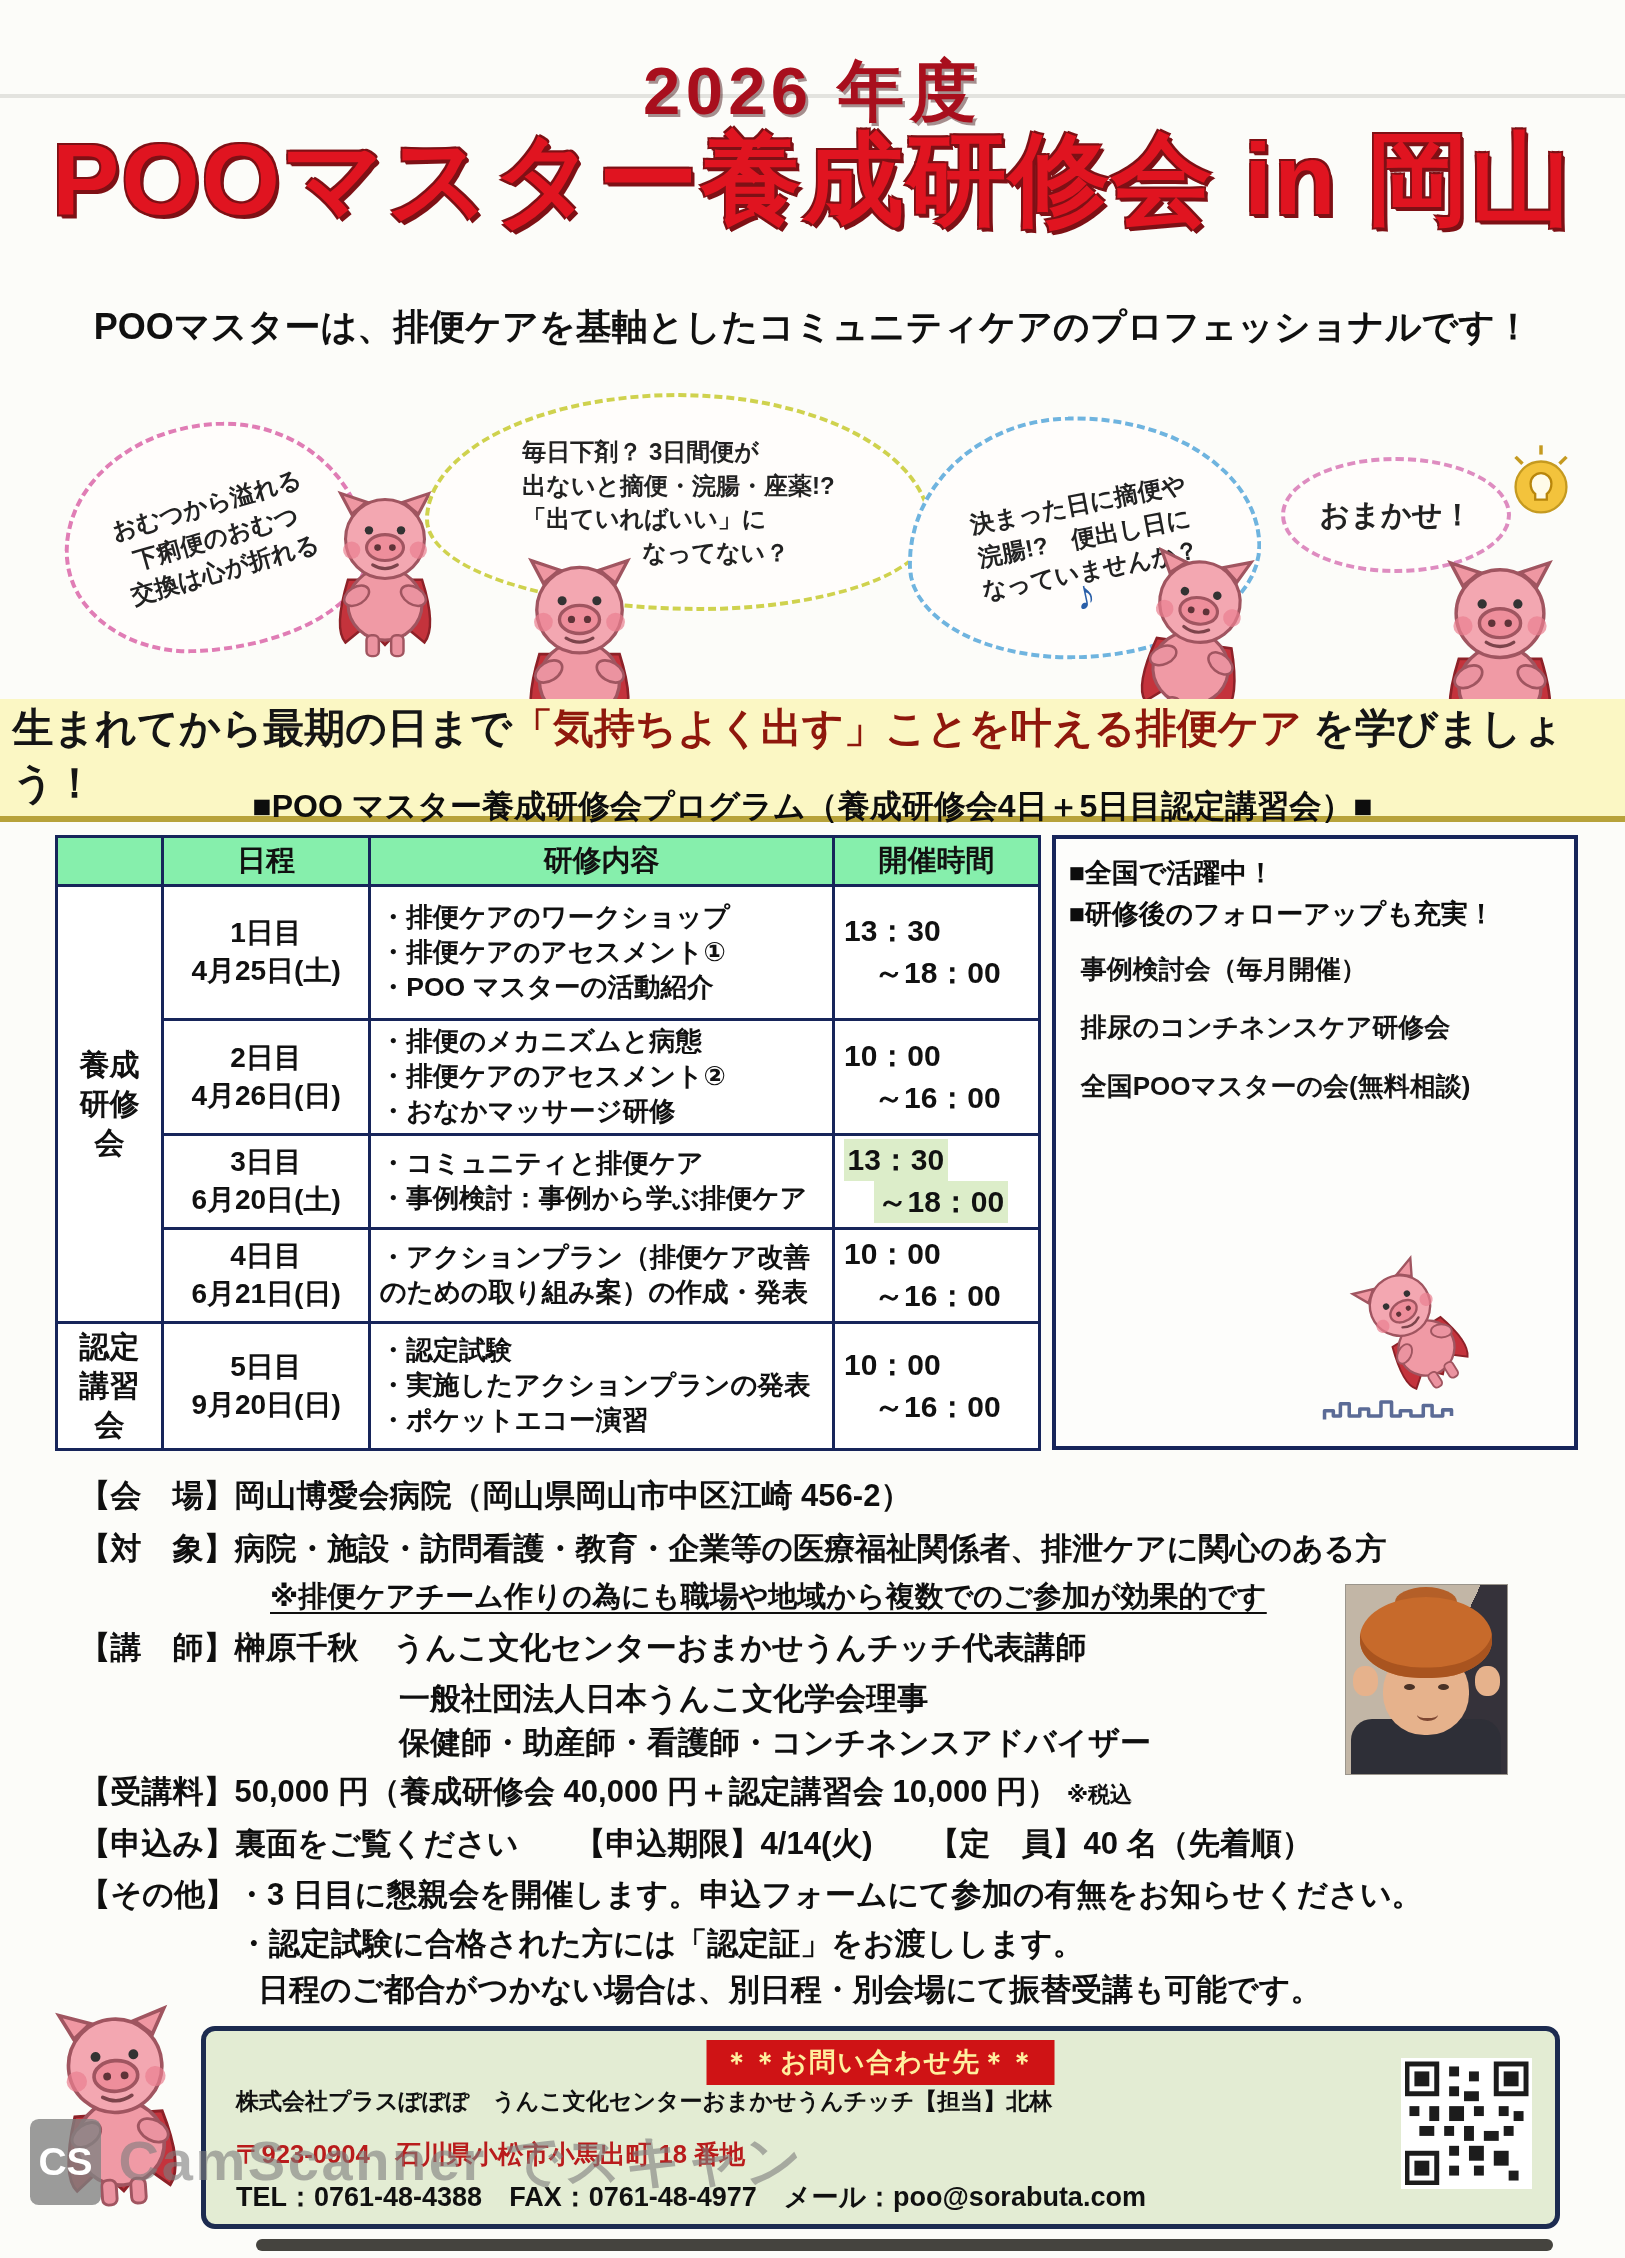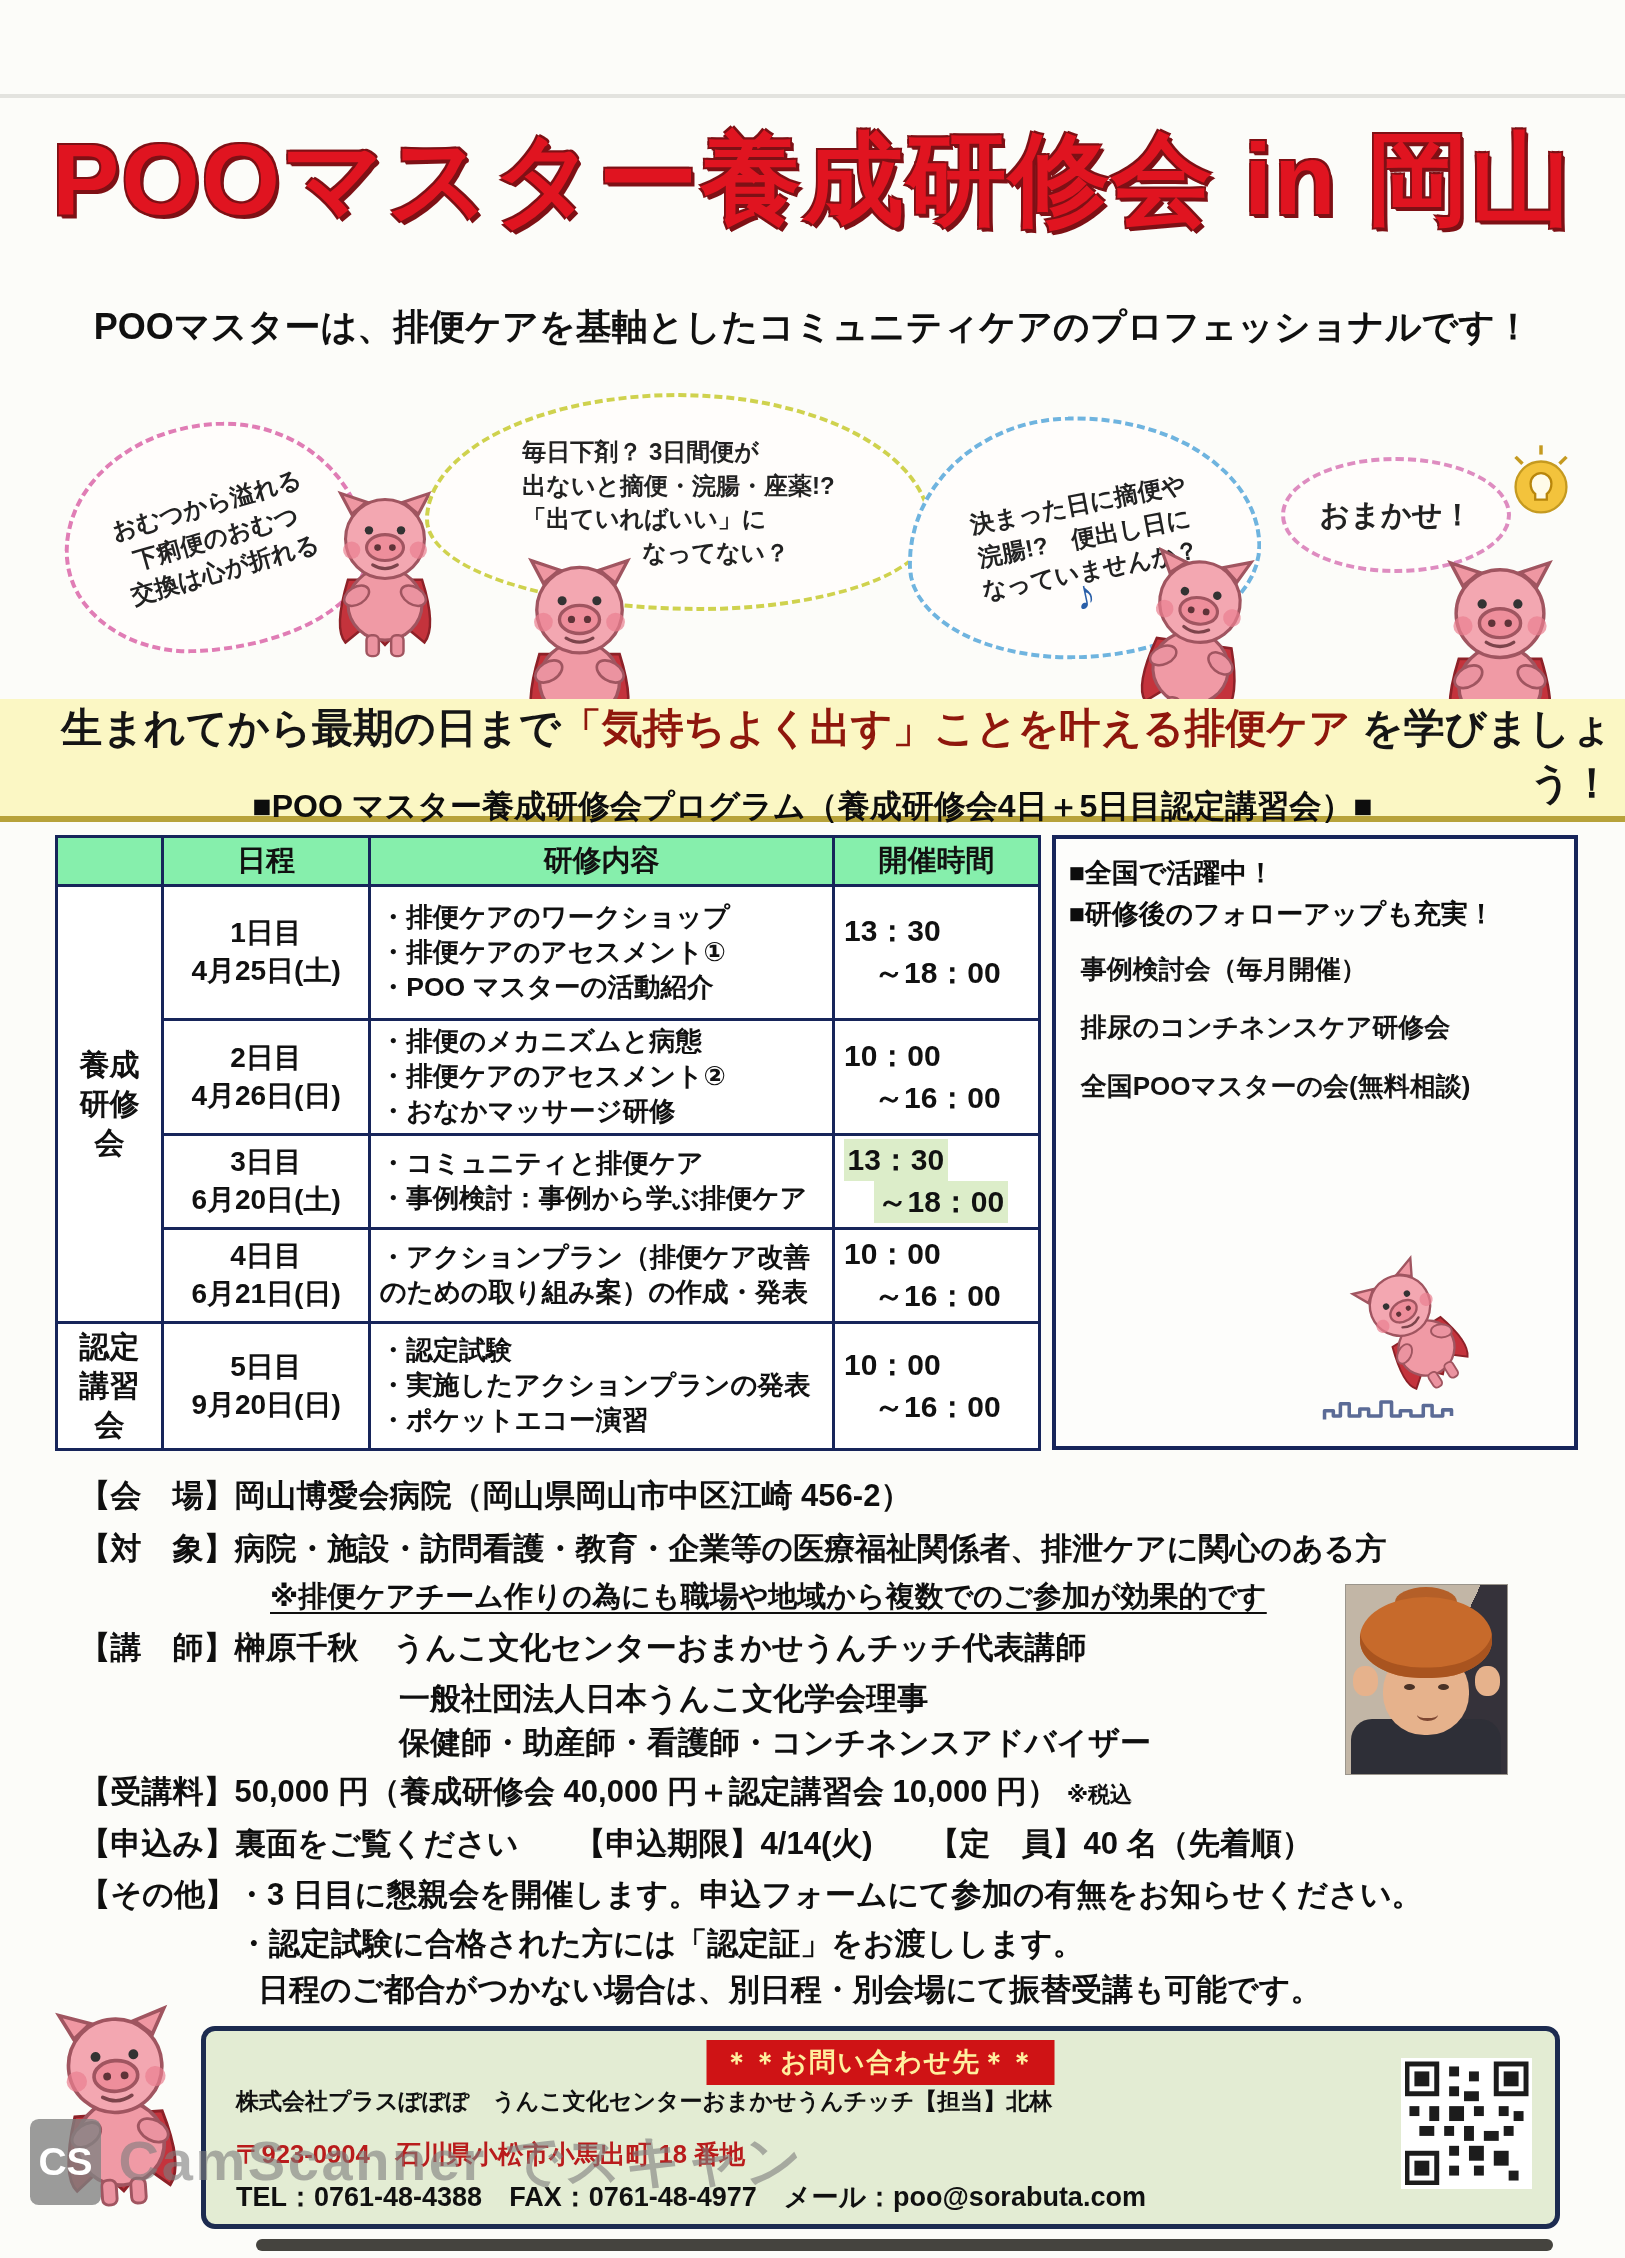--- a/index.html
+++ b/index.html
@@ -25,21 +25,21 @@
   .b2{left:425px;top:5.3px;width:499px;height:210px;border-color:#cfd24e;
       border-radius:50% 50% 46% 54% / 58% 62% 38% 42%;}
   .b2 .bt{text-align:left;}
   .b3{left:907px;top:28px;width:346px;height:235px;border-color:#6fb4df;
       border-radius:46% 54% 52% 48% / 60% 55% 45% 40%;transform:rotate(-2deg);}
   .b3 .bt{transform:rotate(-9deg);}
   .b4{left:1281px;top:69px;width:222px;height:108px;border-color:#de8cc0;border-radius:50%;font-size:30px;font-weight:700;align-items:center;}
   .note-glyph{position:absolute;left:1075px;top:184px;font-size:41px;color:#2a5fa8;font-weight:700;transform:rotate(-12deg);}
   .pig{position:absolute;}
   
-  .tagline{position:absolute;left:0;top:699px;width:100%;text-align:right;}
+  .tagline{position:absolute;left:0;top:699px;width:100%;text-align:left;}
   .tagline .inner{display:inline-block;background:#fbf7c4;border-bottom:6.2px solid #b7a23a;
         font-size:41px;font-weight:900;padding:1.8px 12.4px 5.3px 12.4px;color:#151515;}
   .tagline .hlred{color:#8f170c;}
   
   .prog-head{position:absolute;left:0;top:785px;width:100%;text-align:center;font-size:32px;font-weight:900;color:#0d0d0d;}
   .table-wrap{position:absolute;left:55px;top:835px;}
   table.prog{border-collapse:collapse;table-layout:fixed;width:986px;background:#fff;}
   table.prog th,table.prog td{border:3.5px solid #17255a;padding:3.5px 8.8px;vertical-align:middle;}
   table.prog tr.head th{background:#86efac;font-size:29px;font-weight:900;height:42px;padding:1.8px;}
   .c-group{width:99px;} .c-date{width:199px;} .c-content{width:455px;} .c-time{width:198px;}
@@ -116,20 +116,21 @@
         <ellipse cx="60" cy="49" rx="15" ry="10.5" fill="#ee8e9b" stroke="#a05560" stroke-width="2.5"></ellipse>
         <circle cx="54" cy="49" r="2.7" fill="#5f3338"></circle>
         <circle cx="66" cy="49" r="2.7" fill="#5f3338"></circle>
         <path d="M50 63 Q60 69 70 63" stroke="#7c444b" stroke-width="2.5" fill="none" stroke-linecap="round"></path>
       </symbol>
     </defs>
   </svg>
 
   <div class="scan-top"></div>
 
+  <div class="year">2026 年度</div>
   <div class="title">POOマスター養成研修会 in 岡山</div>
   <div class="subtitle">POOマスターは、排便ケアを基軸としたコミュニティケアのプロフェッショナルです！</div>
 
   <div class="bubbles">
     <div class="bubble b1">
       <div class="bt pre">おむつから溢れる
 下痢便のおむつ
 交換は心が折れる</div>
     </div>
     <svg class="pig" style="left:311px;top:99px;width:148px;height:173px" viewBox="0 0 168 196" width="148" height="173">

